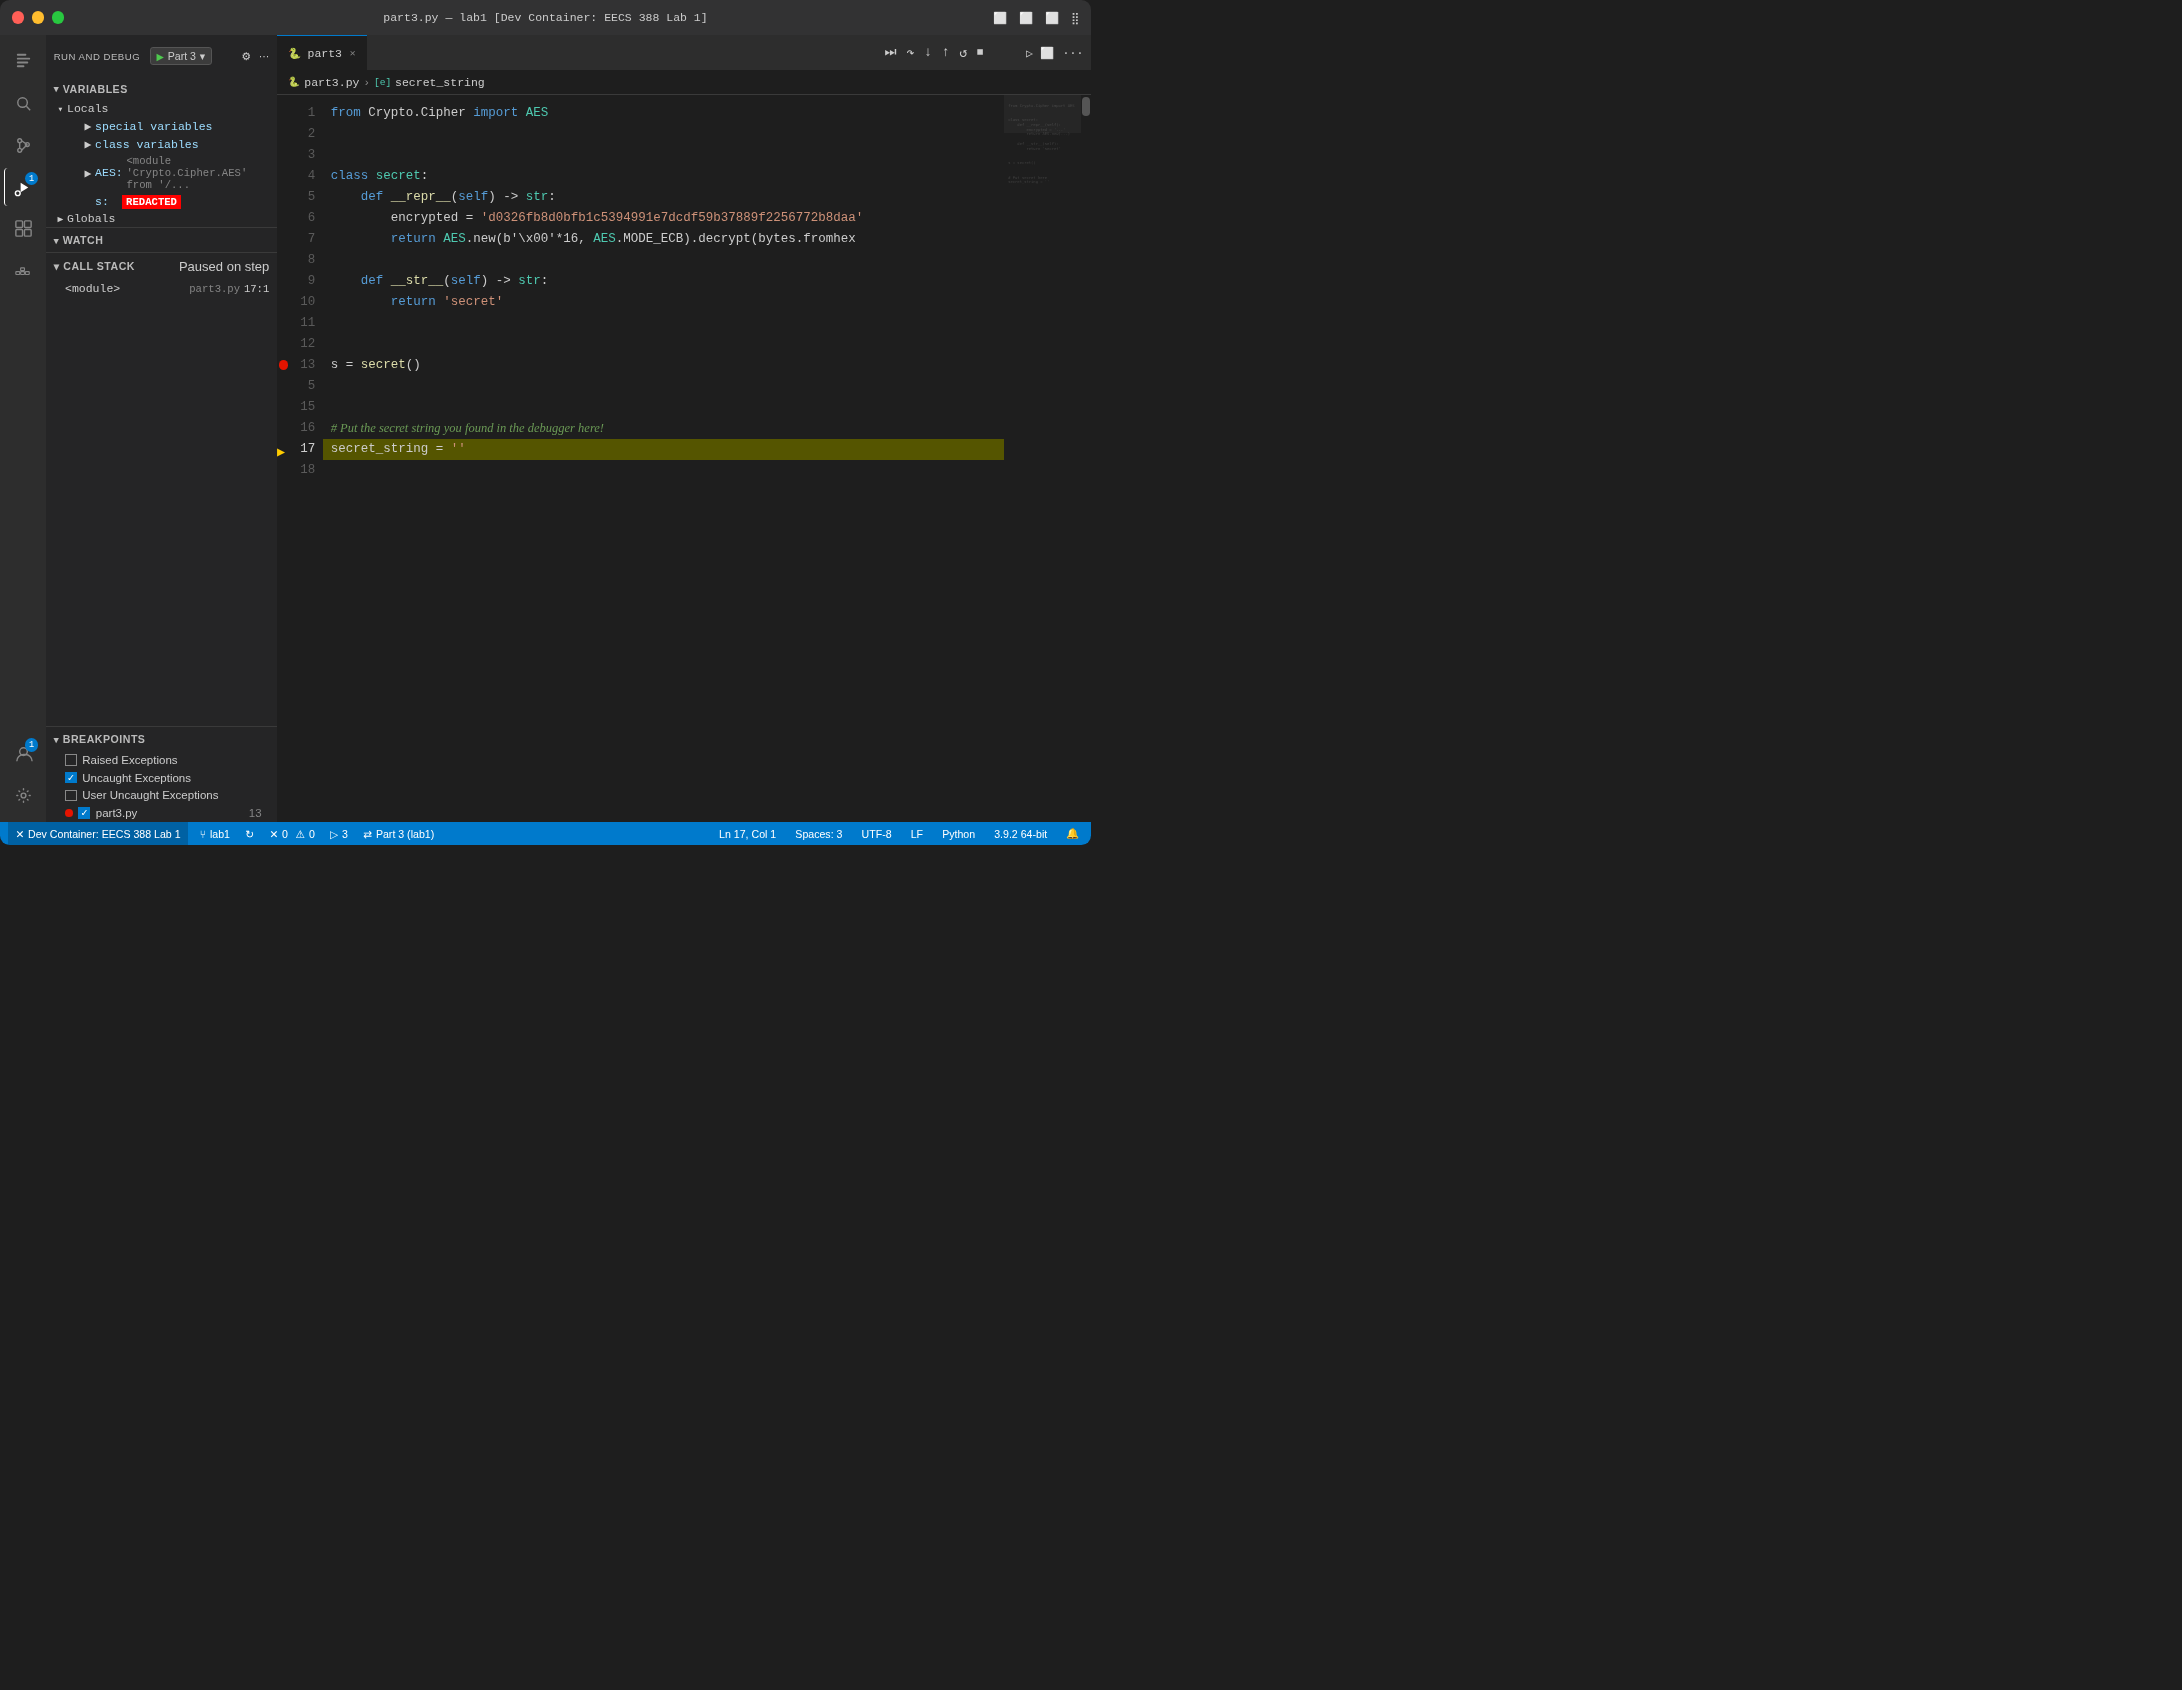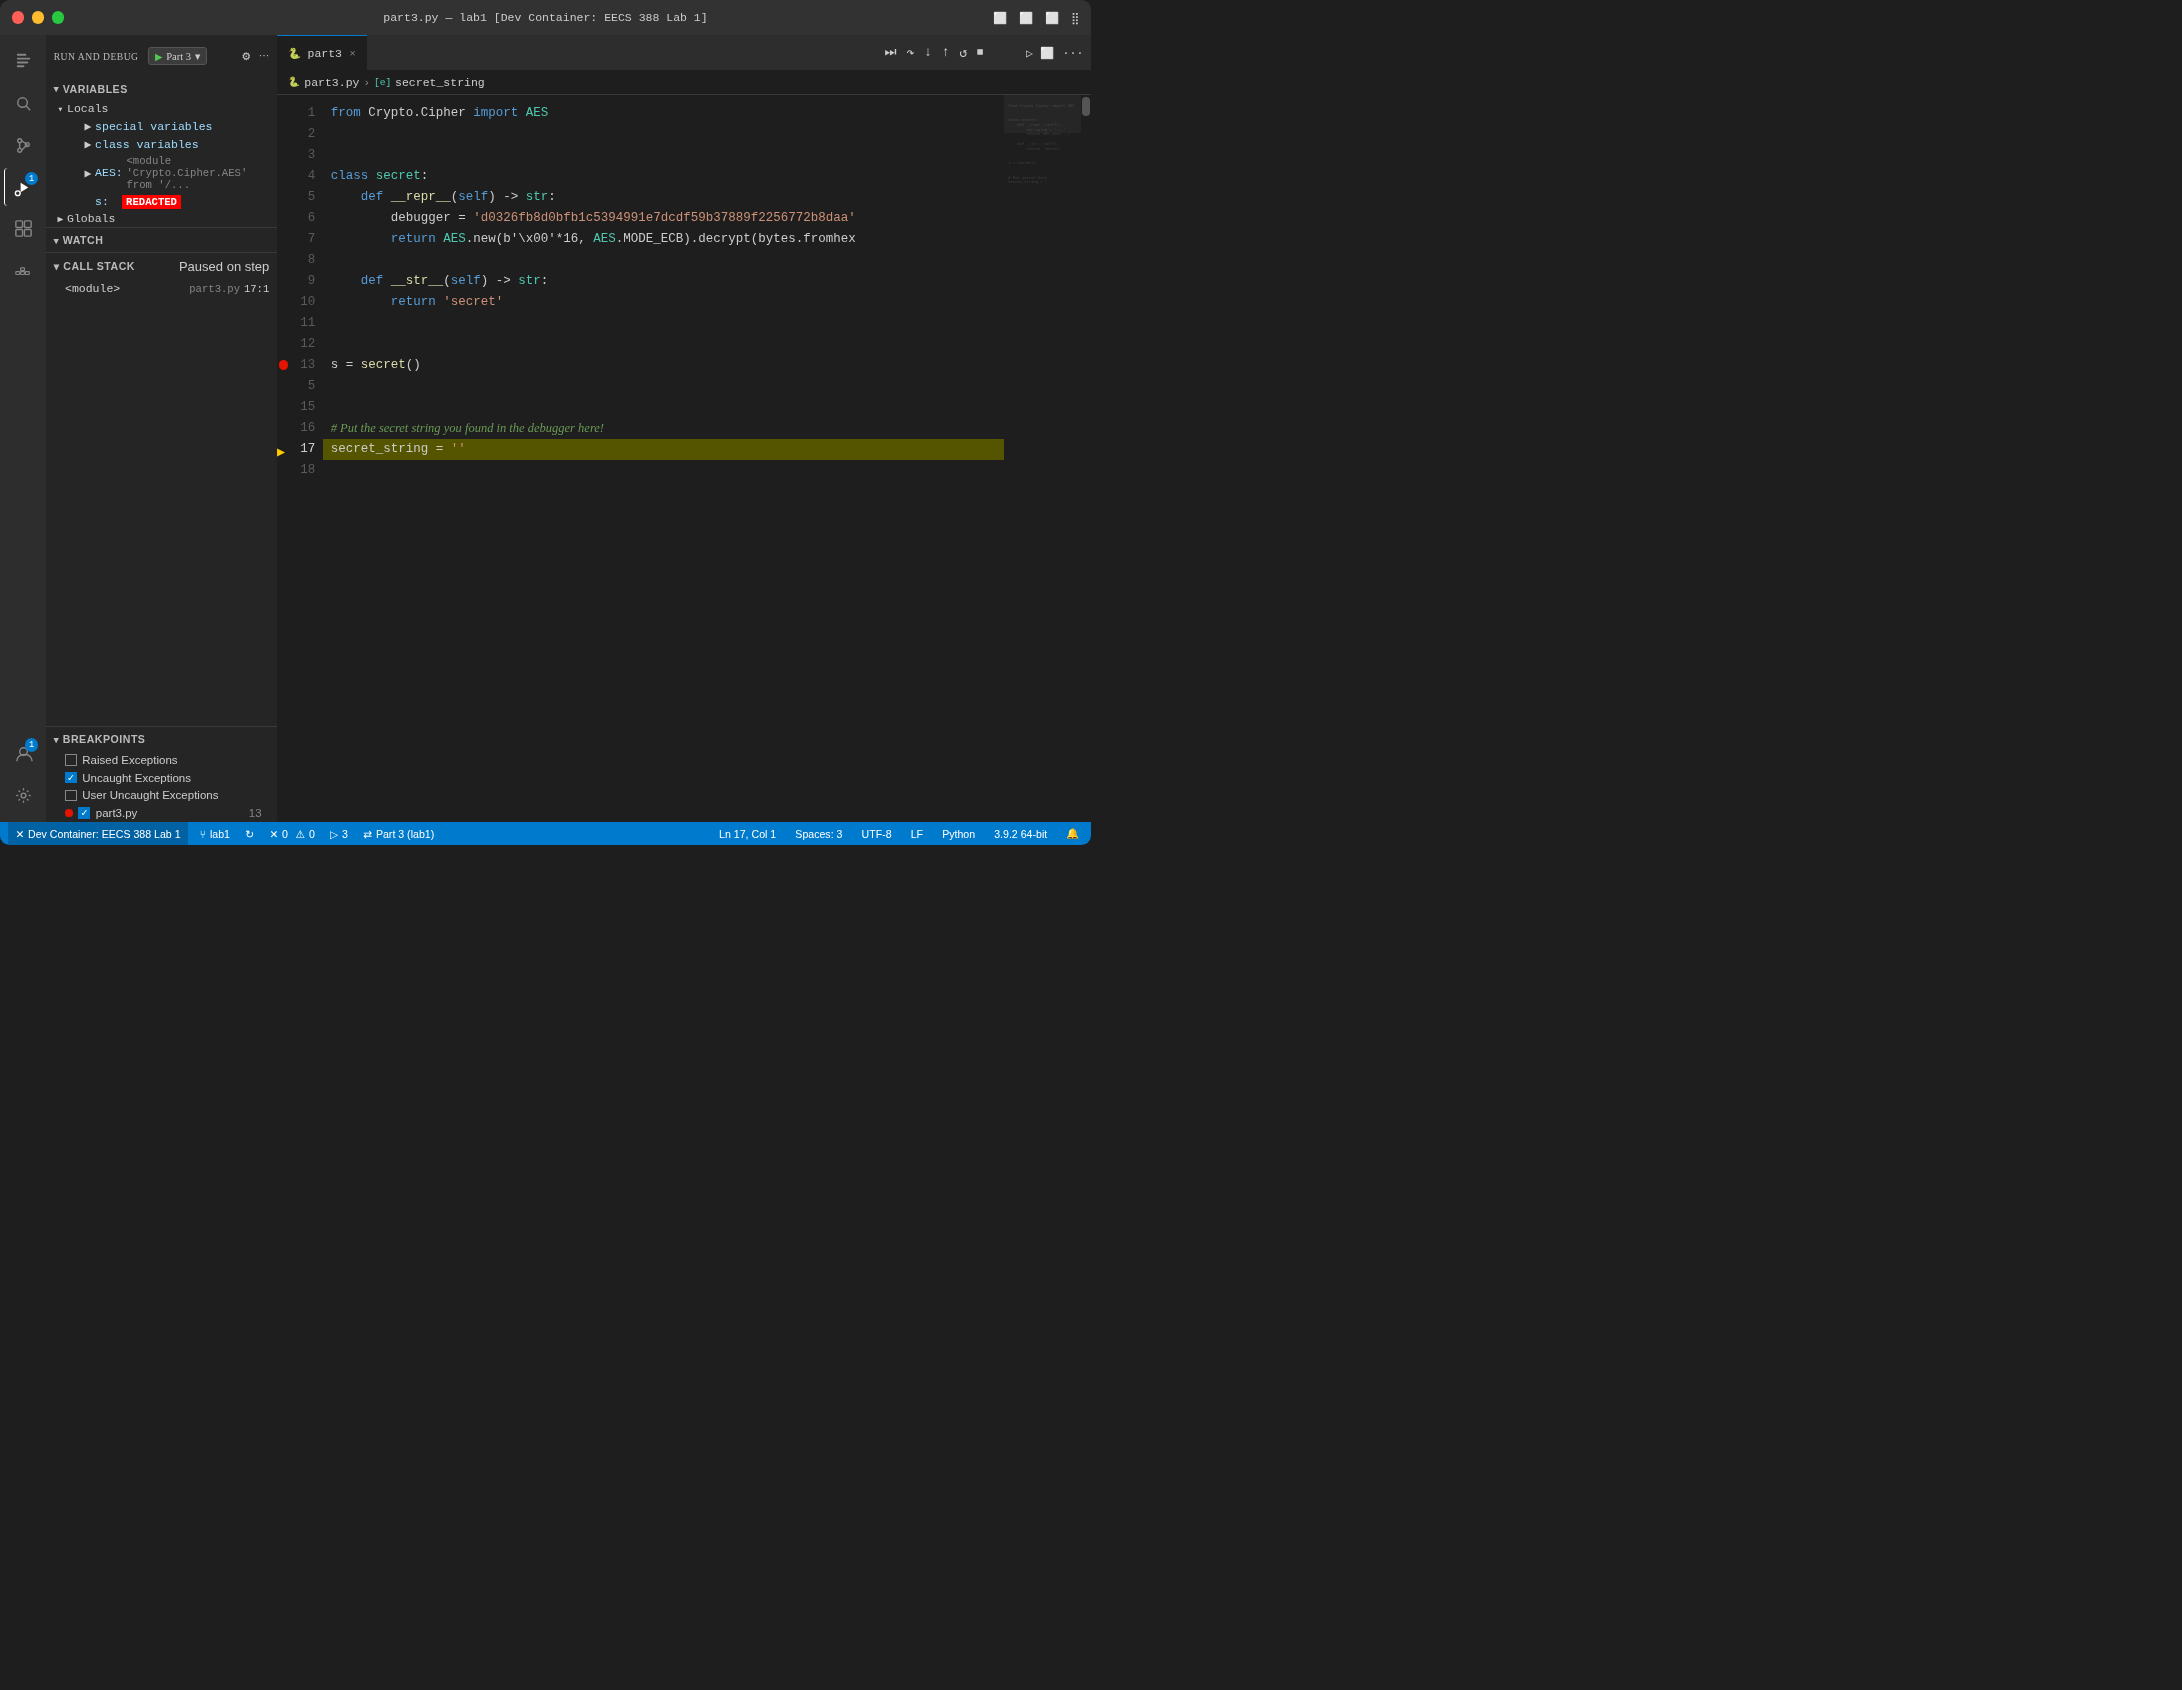--- a/index.html
+++ b/index.html
@@ -119,21 +119,21 @@
 
     
     .debug-toolbar {
       height: 42px;
       display: flex;
       align-items: center;
       padding: 0 7.7px;
       gap: 5.8px;
       font-size: 10.6px;
       color: #cccccc;
-      font-family: Liberation Serif, serif;
+      font-family: Liberation Sans, sans-serif;
       flex-shrink: 0;
       justify-content: flex-end;
     }
     .debug-run-label {
       font-size: 9.6px;
       color: #bbbbbb;
       text-transform: uppercase;
       letter-spacing: 0.5px;
       margin-right: 3.8px;
     }
@@ -722,21 +722,21 @@
         </div>
         <div class="gutter-line">18</div>
       </div>
 
       <div class="code-content">
         <div class="code-line"><span class="kw">from </span><span>Crypto.Cipher </span><span class="kw">import </span><span class="cls">AES</span></div>
         <div class="code-line"></div>
         <div class="code-line"></div>
         <div class="code-line"><span class="kw">class </span><span class="cls">secret</span><span>:</span></div>
         <div class="code-line"><span>    </span><span class="kw">def </span><span class="fn">__repr__</span><span>(</span><span class="self-kw">self</span><span>) -&gt; </span><span class="cls">str</span><span>:</span></div>
-        <div class="code-line"><span>        debugger = </span><span class="str">'d0326fb8d0bfb1c5394991e7dcdf59b37889f2256772b8daa'</span></div>
+        <div class="code-line"><span>        encrypted = </span><span class="str">'d0326fb8d0bfb1c5394991e7dcdf59b37889f2256772b8daa'</span></div>
         <div class="code-line"><span>        </span><span class="kw">return </span><span class="cls">AES</span><span>.new(b'\x00'*16, </span><span class="cls">AES</span><span>.MODE_ECB).decrypt(bytes.fromhex</span></div>
         <div class="code-line"></div>
         <div class="code-line"><span>    </span><span class="kw">def </span><span class="fn">__str__</span><span>(</span><span class="self-kw">self</span><span>) -&gt; </span><span class="cls">str</span><span>:</span></div>
         <div class="code-line"><span>        </span><span class="kw">return </span><span class="str">'secret'</span></div>
         <div class="code-line"></div>
         <div class="code-line"></div>
         <div class="code-line"><span>s = </span><span class="fn">secret</span><span>()</span></div>
         <div class="code-line"></div>
         <div class="code-line"></div>
         <div class="code-line"><span class="comment"># Put the secret string you found in the debugger here!</span></div>

